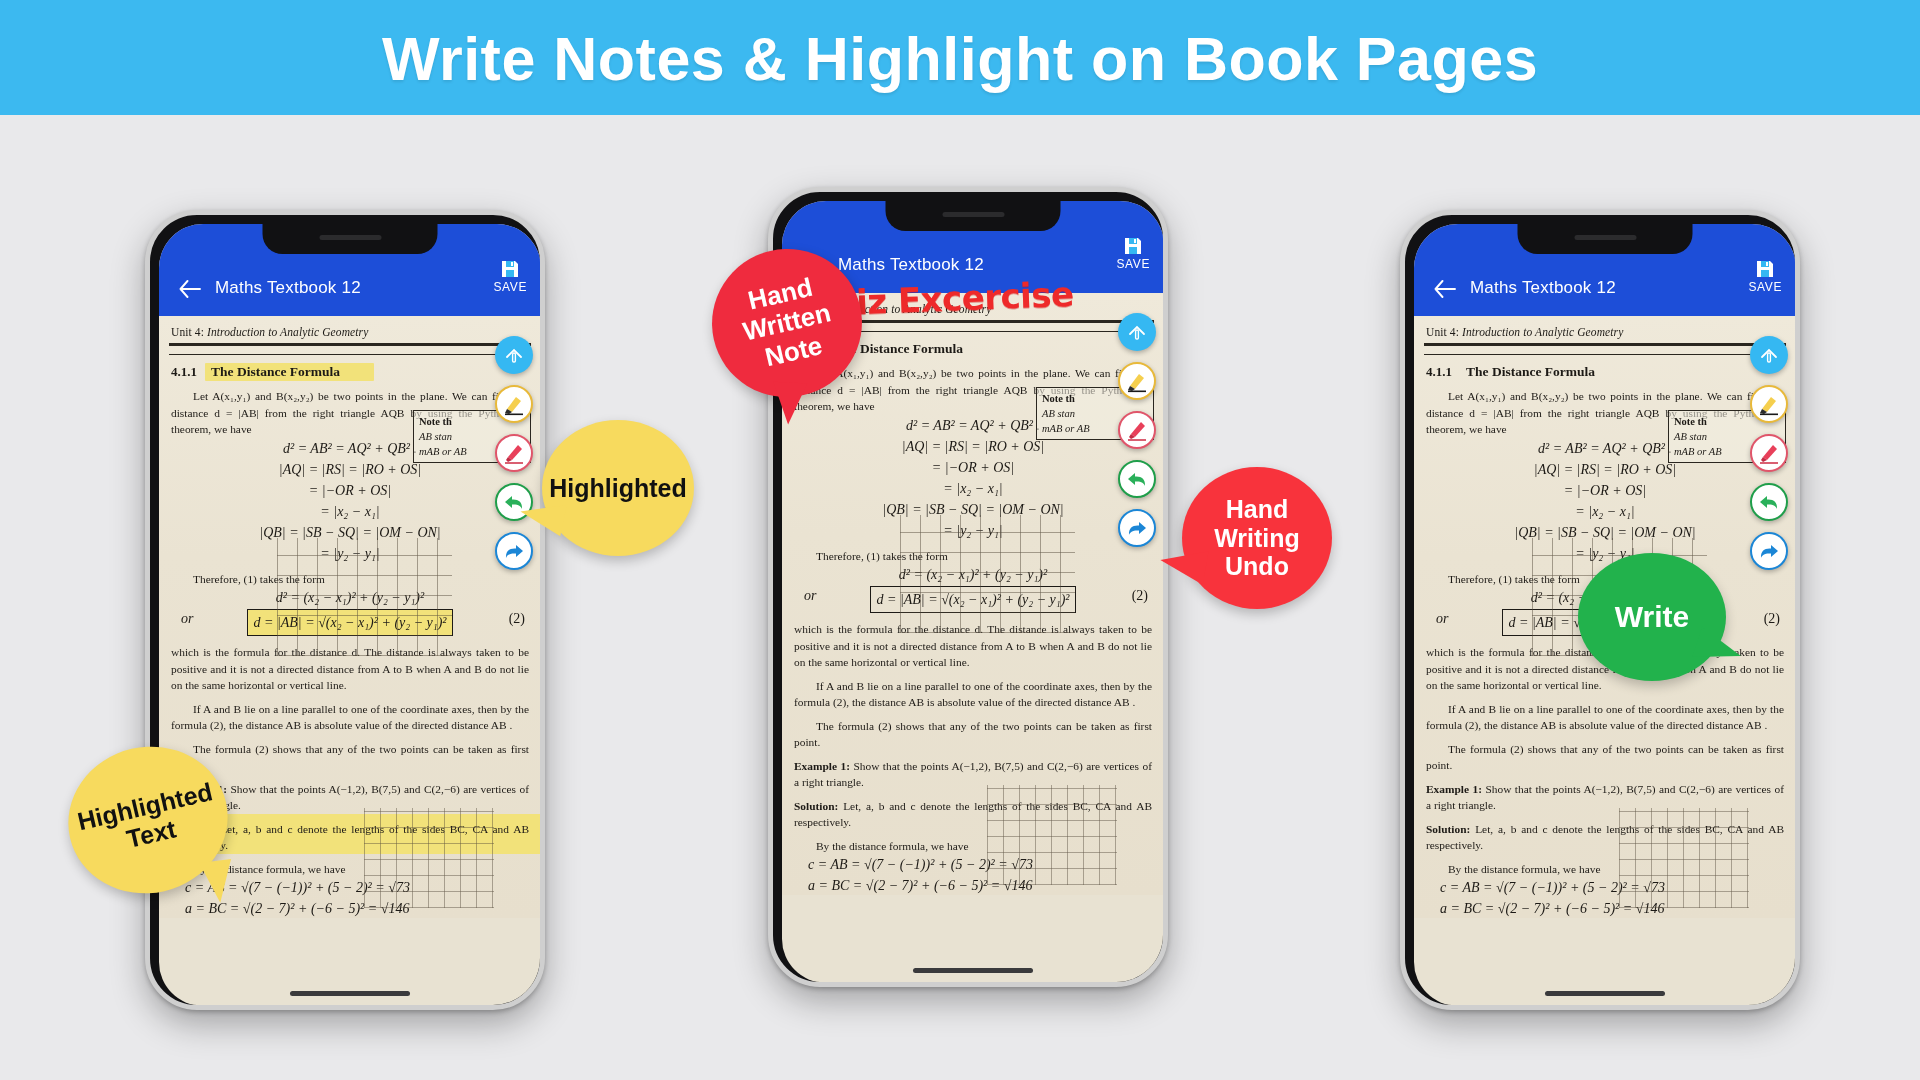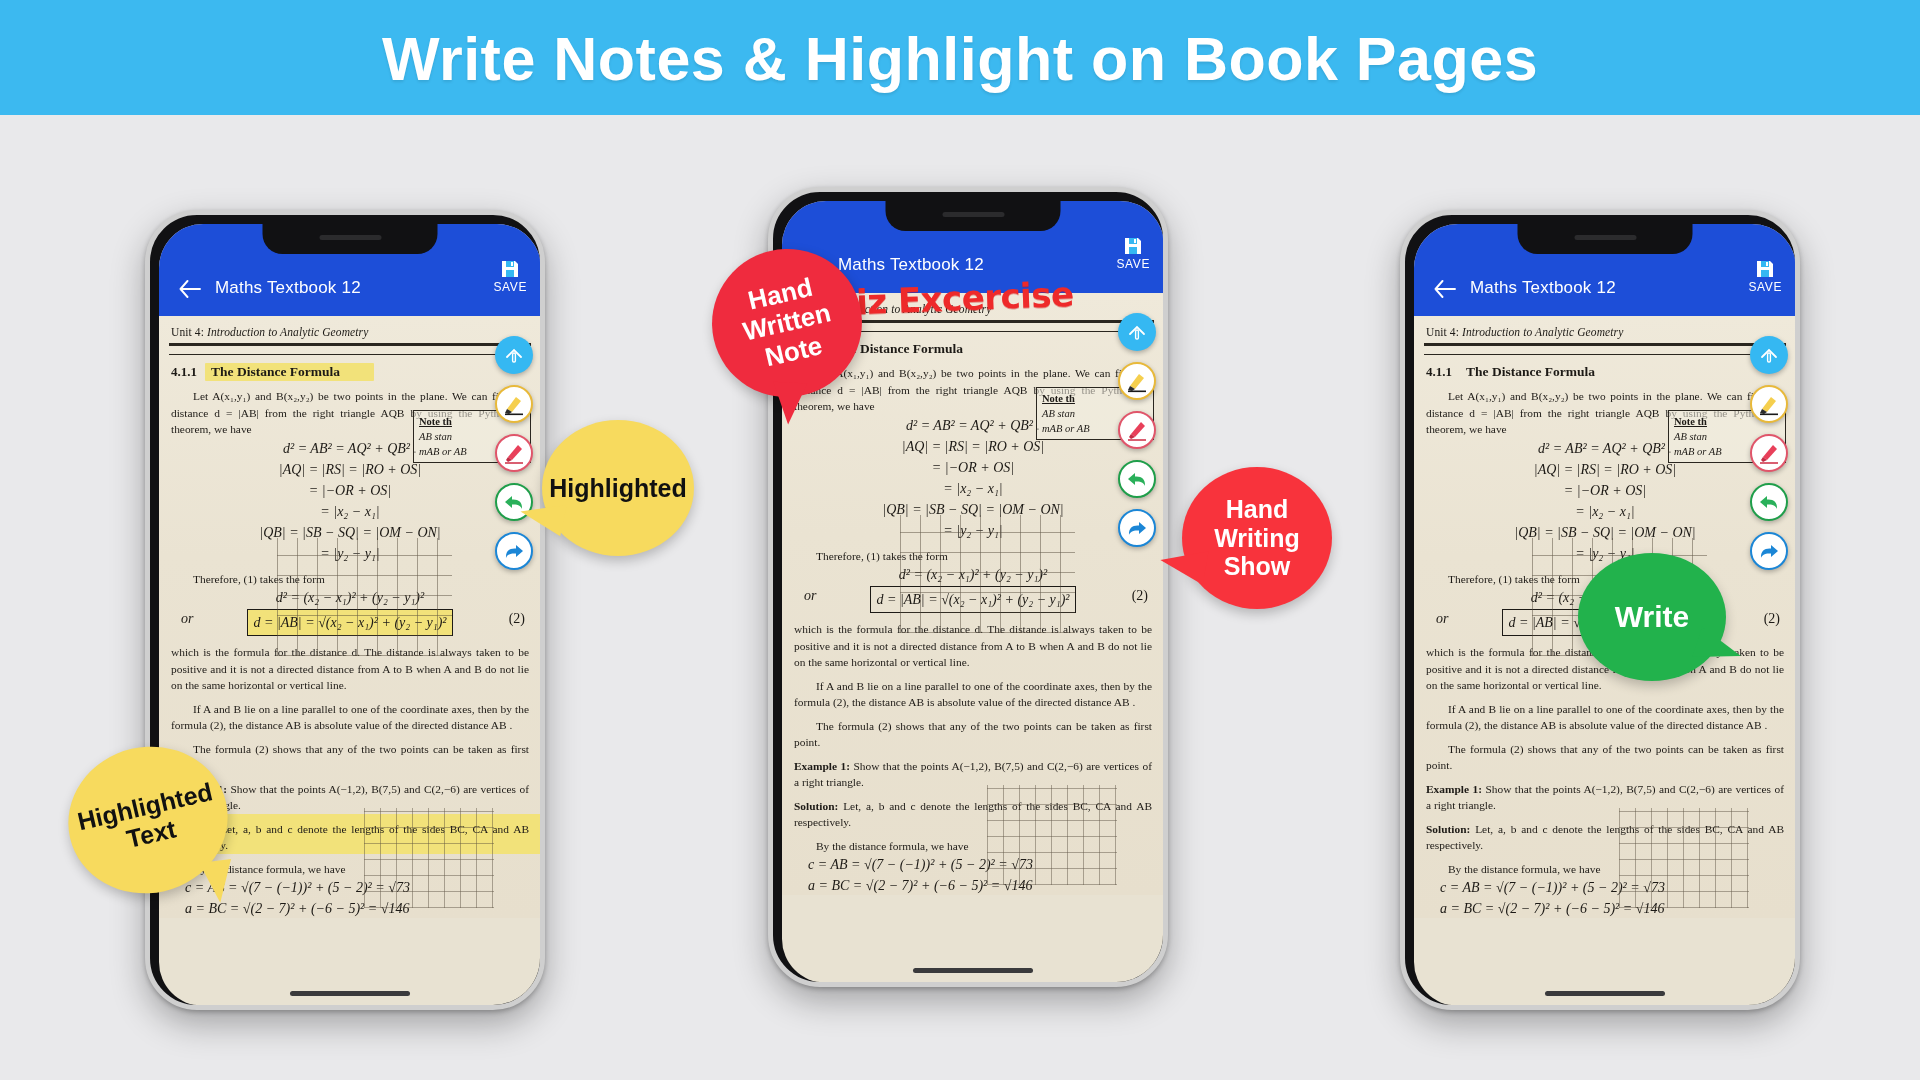--- a/index.html
+++ b/index.html
@@ -115,21 +115,21 @@
   .boxed { border:1px solid #1d1a16; display:inline-block; padding:3px 5px;font-style:italic; }
   .hl-yellow { background:#f2e27a; }
 
   
   .note-box {
     position:absolute; right:10px; top:94px; width:118px;
     border:1px solid #2a261f; background:rgba(243,238,225,.55);
     font-family:"Liberation Serif", serif; font-size:10.5px; line-height:15px;
     padding:3px 5px;
   }
-  .note-box b { font-weight:bold;text-decoration:underline; }
+  .note-box b { font-weight:bold; }
 
   
   .graph {
     position:absolute; left:118px; top:222px; width:175px; height:118px;
     background:
       repeating-linear-gradient(90deg, rgba(80,70,55,.55) 0 1px, transparent 1px 20px),
       repeating-linear-gradient(0deg, rgba(80,70,55,.55) 0 1px, transparent 1px 20px);
     opacity:.85;
   }
   .graph2 {
@@ -682,21 +682,21 @@
       <span>Written</span><br>
       <span>Note</span>
     </div>
   </div>
 
   <div class="bubble b-hwtool">
     <div class="tail"></div>
     <div class="txt">
       <span>Hand</span><br>
       <span>Writing</span><br>
-      <span>Show</span>
+      <span>Undo</span>
     </div>
   </div>
 
   <div class="bubble b-hltext rot">
     <div class="tail"></div>
     <div class="txt">
       <span>Highlighted</span><br>
       <span>Text</span>
     </div>
   </div>

